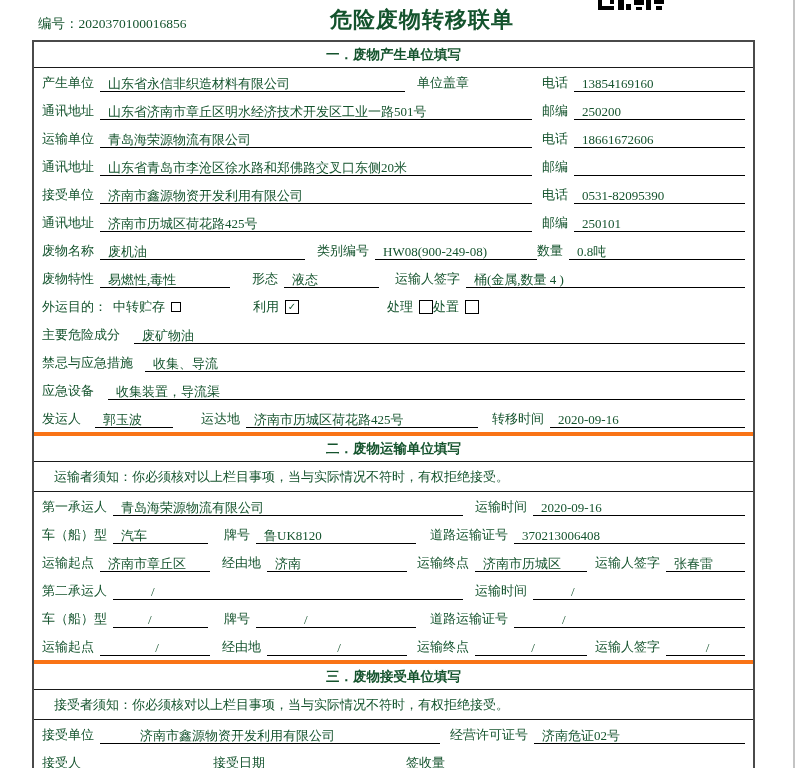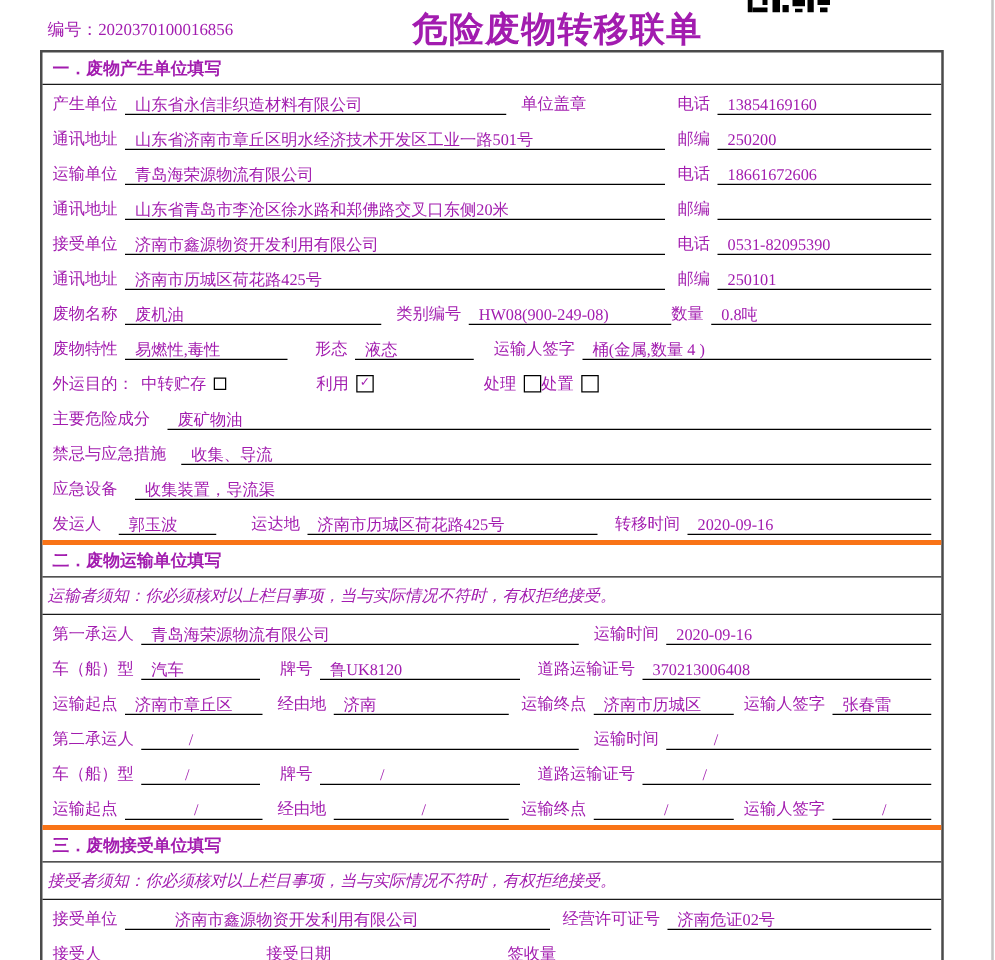--- a/index.html
+++ b/index.html
@@ -1,26 +1,26 @@
 <!DOCTYPE html>
 <html><head>
 <meta charset="utf-8">
 <style>
   html,body{margin:0;padding:0;background:#fff;}
   .page{position:relative;width:796px;height:768px;background:#fff;overflow:hidden;
-        font-family:"Liberation Serif","DejaVu Serif",serif;color:#a21caf;font-size:13px;}
+        font-family:"Liberation Serif","DejaVu Serif",serif;color:#14532d;font-size:13px;}
   .edge-line{position:absolute;top:0;right:1px;width:2px;height:768px;background:#c4c4c4;}
   .hdr{position:relative;height:40px;}
   .doc-no{position:absolute;left:38px;top:15px;font-size:13.5px;white-space:nowrap;}
-  .doc-title{position:absolute;left:330px;top:5px;font-size:28px;font-weight:bold;letter-spacing:1px;white-space:nowrap;}
+  .doc-title{position:absolute;left:330px;top:5px;font-size:22px;font-weight:bold;letter-spacing:1px;white-space:nowrap;}
   .qr{position:absolute;left:598px;top:0;}
   .form{margin-left:32px;width:723px;border:2px solid #4a4a4a;box-sizing:border-box;background:#fff;}
-  .sec-h{font-weight:bold;font-size:13.5px;padding:4px 8px 3px 8px;border-bottom:1px solid #1a1a1a;}
+  .sec-h{font-weight:bold;font-size:13.5px;padding:4px 8px 3px 8px;border-bottom:1px solid #1a1a1a;text-align:center;}
   .sec-h.mid{border-top:4px solid #f97316;}
-  .notice{padding:6px 8px 5px 4px;border-bottom:1px solid #1a1a1a;font-style:italic;}
+  .notice{padding:6px 8px 5px 20px;border-bottom:1px solid #1a1a1a;}
   .row{display:flex;align-items:flex-end;height:24px;padding:0 8px 4px 8px;}
   .lp{display:flex;align-items:flex-end;width:500px;flex:0 0 auto;}
   .l{white-space:nowrap;padding-right:6px;}
   .u{border-bottom:1px solid #000;height:17px;line-height:17px;padding:0 4px 0 8px;
      white-space:nowrap;box-sizing:border-box;overflow:hidden;}
   .grow{flex:1;}
   .cbo{display:flex;align-items:center;white-space:nowrap;}
   .cb{display:inline-block;width:12px;height:12px;border:1.5px solid #000;margin-left:6px;
       text-align:center;line-height:12px;font-size:10px;font-weight:bold;box-sizing:content-box;
       font-family:"DejaVu Sans",sans-serif;}

